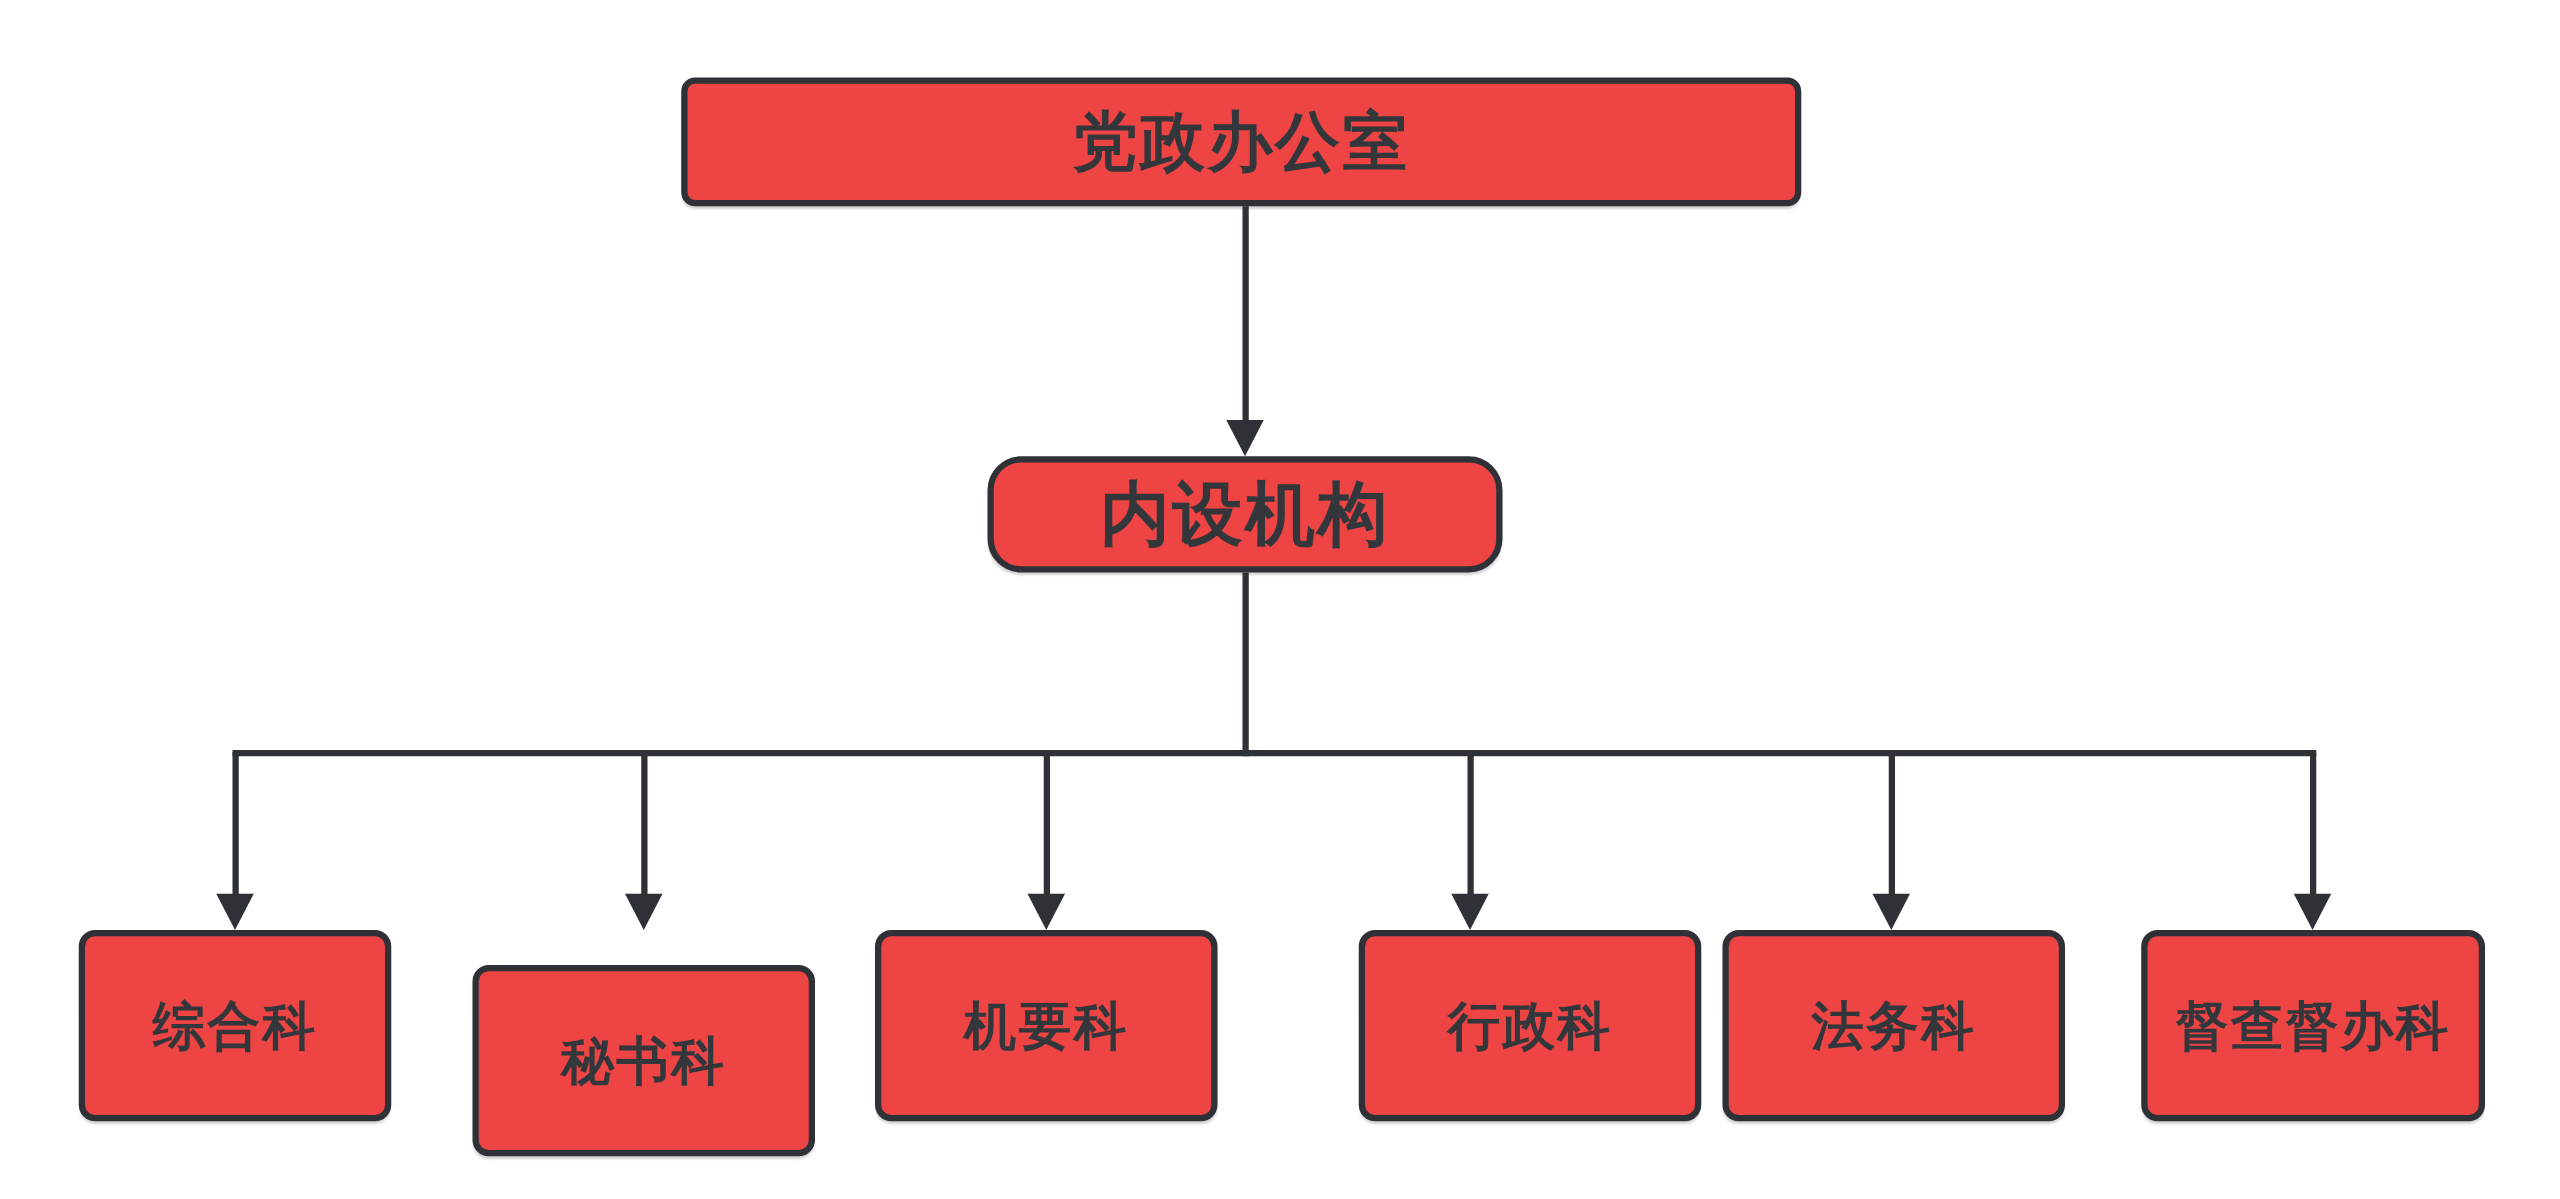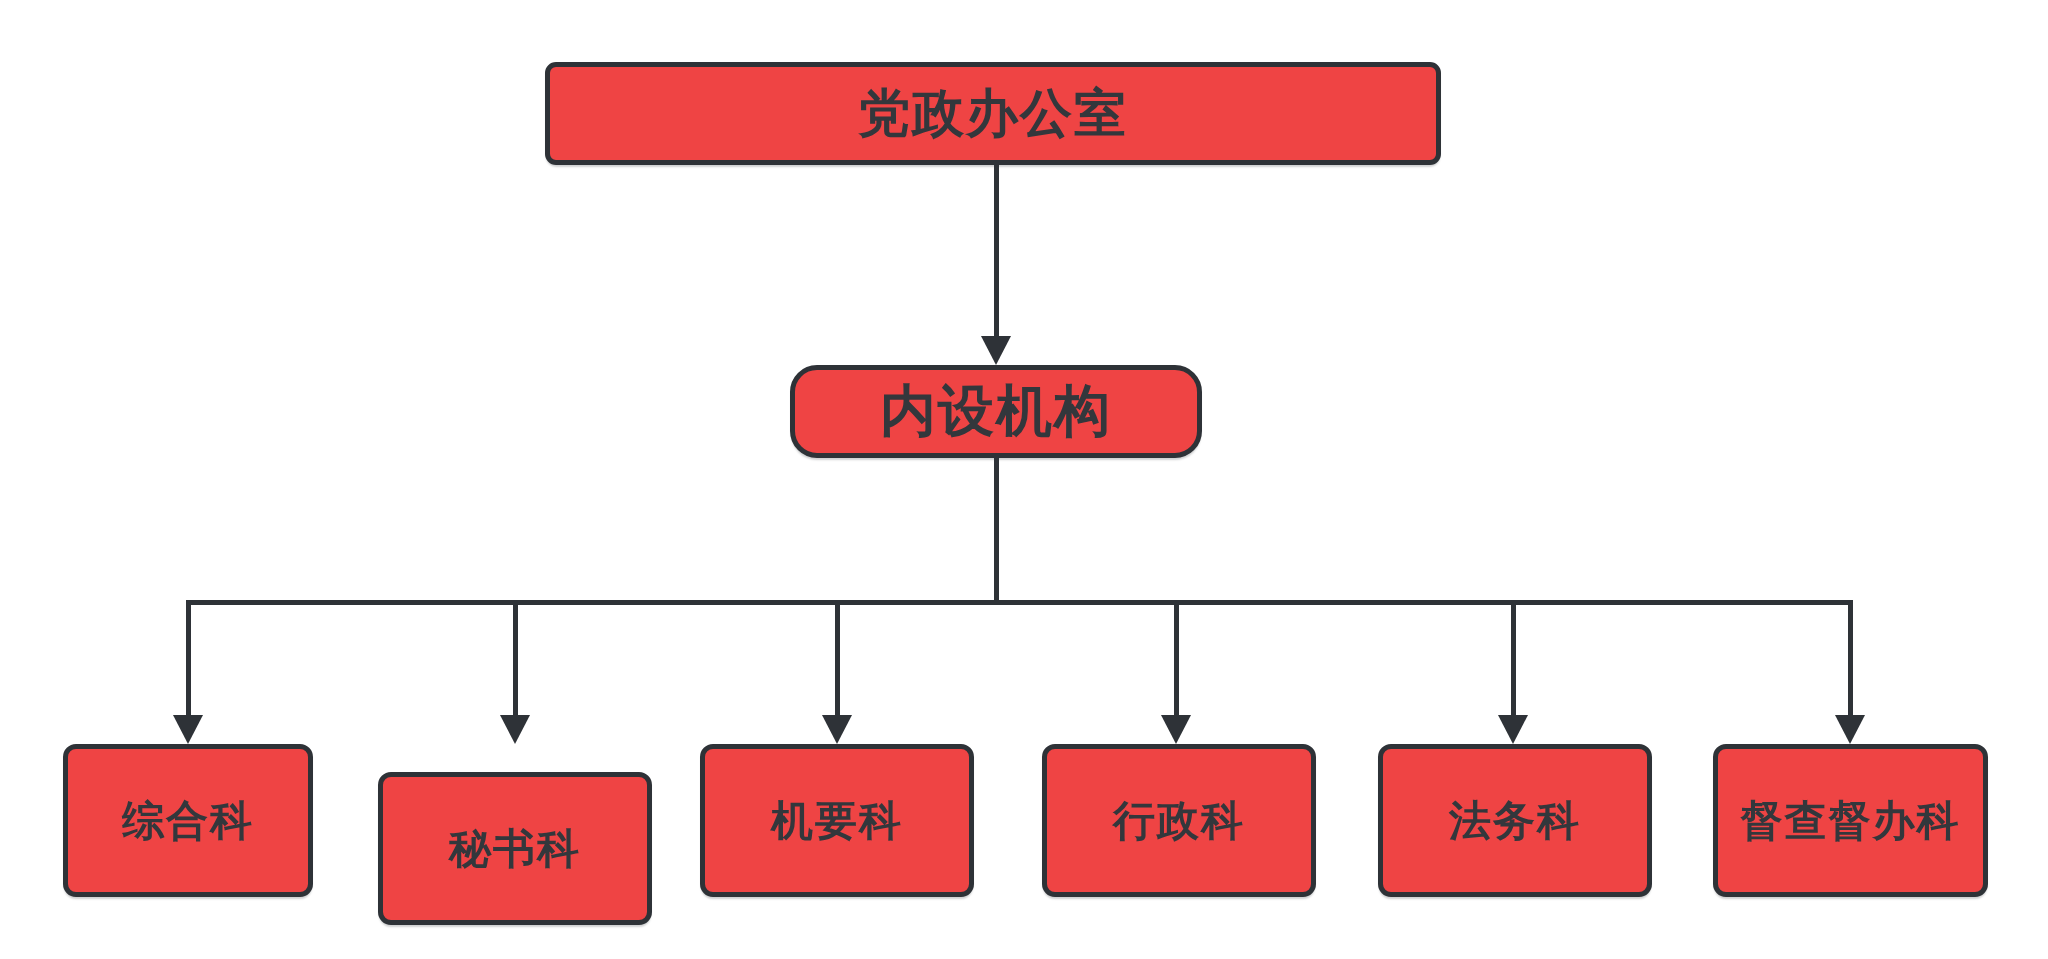--- a/index.html
+++ b/index.html
@@ -28,21 +28,21 @@
     font-weight: 700;
     letter-spacing: 2px;
     box-shadow: 0 3px 2px -1px rgba(40,44,50,0.22);
   }
   .node-root   { left: 545px;  top: 62px;  width: 896px; height: 103px; font-size: 52px; }
   .node-level2 { left: 790px;  top: 365px; width: 412px; height: 93px;  font-size: 56px; border-radius: 27px; }
   .node-dept   { top: 744px; height: 153px; font-size: 42px; border-radius: 13px; }
   .dept-0 { left: 63px;   width: 250px; }
   .dept-1 { left: 378px;  width: 274px; margin-top: 28px; }
   .dept-2 { left: 700px;  width: 274px; }
-  .dept-3 { left: 1042px; width: 274px; }
+  .dept-3 { left: 1087px; width: 274px; }
   .dept-4 { left: 1378px; width: 274px; }
   .dept-5 { left: 1713px; width: 275px; }
   .vline, .hline {
     position: absolute;
     background: #2e3237;
   }
   .line-root-level2  { left: 994px; top: 165px; width: 5px; height: 175px; }
   .line-level2-trunk { left: 994px; top: 458px; width: 5px; height: 147px; }
   .trunk             { left: 186px; top: 600px; width: 1667px; height: 5px; }
   .branch { top: 602px; width: 5px; height: 118px; }

